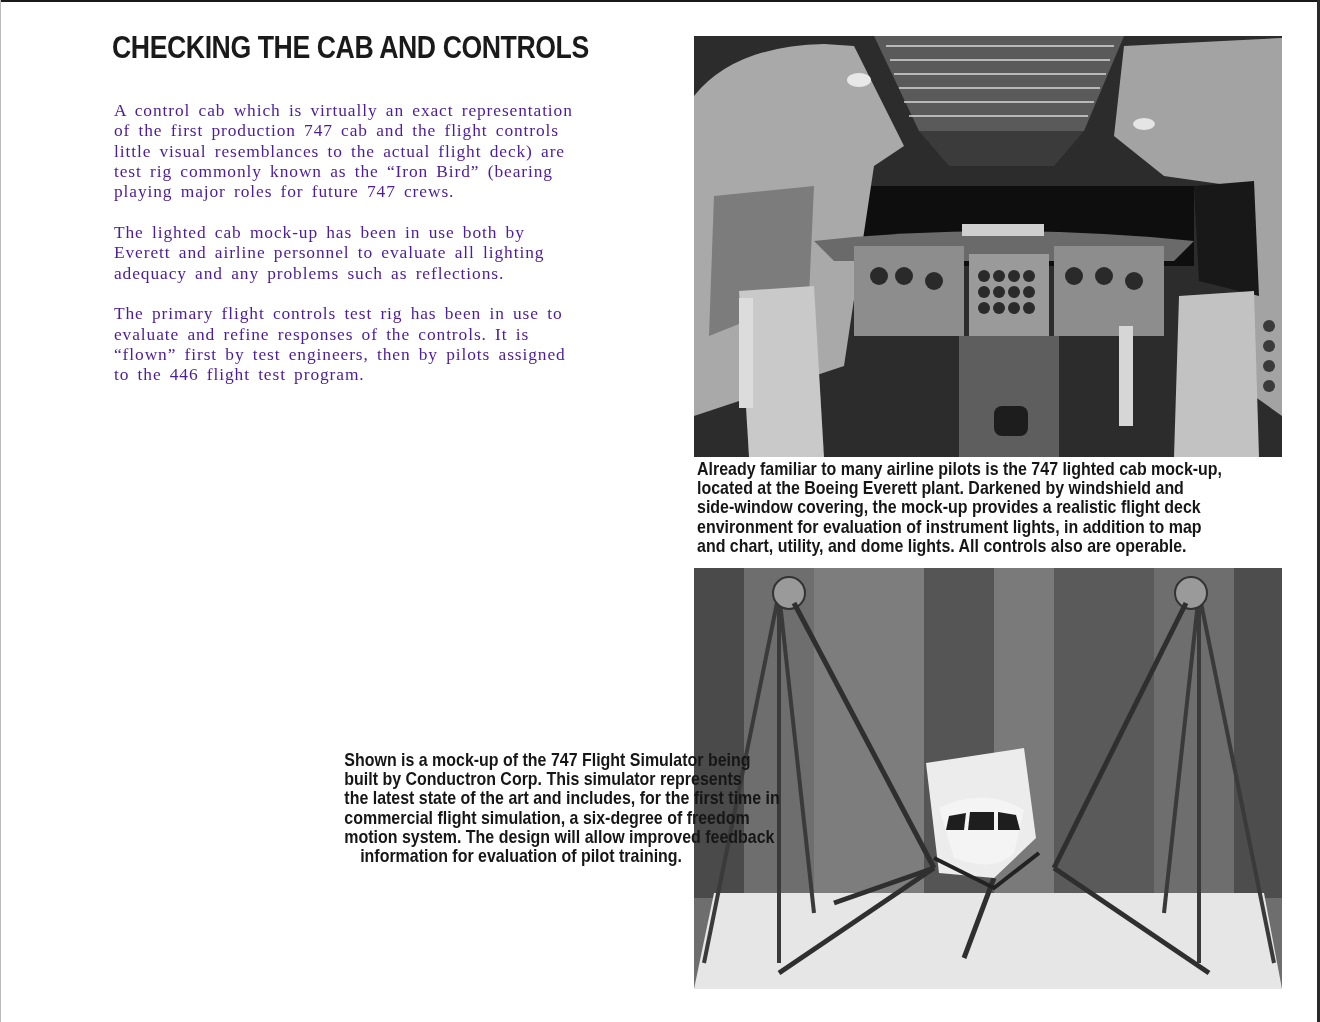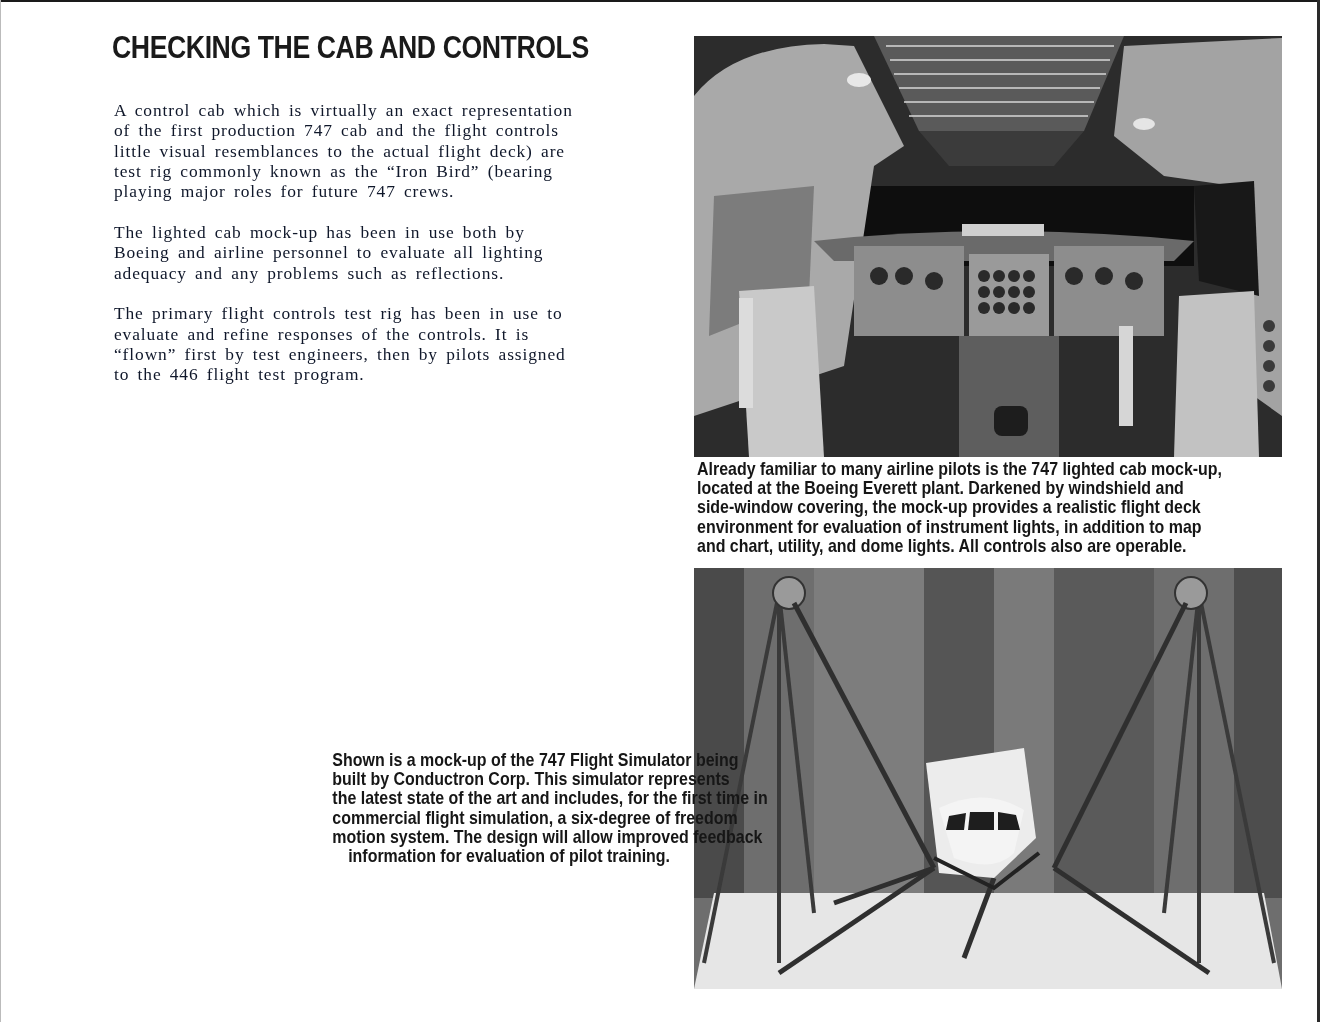--- a/index.html
+++ b/index.html
@@ -13,39 +13,39 @@
 
   .title {
     position:absolute; left:112px; top:30px; margin:0;
     font-family:"Liberation Sans", sans-serif; font-weight:bold;
     font-size:31px; letter-spacing:-0.5px; color:#1a1a1a;
     transform:scaleX(0.86); transform-origin:left top; white-space:nowrap;
   }
   .body-text {
     position:absolute; left:114px; top:100px; width:500px;
     font-family:"Liberation Serif", serif; font-size:17.4px; line-height:20.3px;
-    color:#0f172a; letter-spacing:0.9px; word-spacing:3px;
+    color:#4c1d95; letter-spacing:0.9px; word-spacing:3px;
   }
   .body-text p { margin:0 0 20.5px 0; }
   .body-text .line { display:block; white-space:nowrap; }
 
   .photo {
     position:absolute; overflow:hidden; background:#555;
   }
   .photo-cockpit { left:694px; top:36px; width:588px; height:421px; background:#3a3a3a; }
   .photo-sim { left:694px; top:568px; width:588px; height:421px; background:#6b6b6b; }
 
   .caption {
     position:absolute; font-family:"Liberation Sans", sans-serif; font-weight:bold;
     font-size:19px; line-height:19.2px; color:#161616;
   }
   .caption .line { display:block; white-space:nowrap; transform:scaleX(0.84); }
   .caption-cockpit { left:697px; top:459px; width:480px; }
   .caption-cockpit .line { transform-origin:left top; }
-  .caption-sim { left:268px; top:750px; width:402px; text-align:right; }
+  .caption-sim { left:280px; top:750px; width:402px; text-align:right; }
   .caption-sim .line { transform-origin:right top; }
 </style>
 </head>
 <body>
 
 <div class="page-edge-top"></div>
 <div class="page-edge-left"></div>
 <div class="page-edge-right"></div>
 
 <h1 class="title">CHECKING THE CAB AND CONTROLS</h1>
@@ -53,21 +53,21 @@
 <div class="body-text">
   <p>
     <span class="line">A control cab which is virtually an exact representation</span>
     <span class="line">of the first production 747 cab and the flight controls</span>
     <span class="line">little visual resemblances to the actual flight deck) are</span>
     <span class="line">test rig commonly known as the “Iron Bird” (bearing</span>
     <span class="line">playing major roles for future 747 crews.</span>
   </p>
   <p>
     <span class="line">The lighted cab mock-up has been in use both by</span>
-    <span class="line">Boeing and airline personnel to evaluate all lighting</span>
+    <span class="line">Everett and airline personnel to evaluate all lighting</span>
     <span class="line">adequacy and any problems such as reflections.</span>
   </p>
   <p>
     <span class="line">The primary flight controls test rig has been in use to</span>
     <span class="line">evaluate and refine responses of the controls.  It is</span>
     <span class="line">“flown” first by test engineers, then by pilots assigned</span>
     <span class="line">to the 446 flight test program.</span>
   </p>
 </div>
 

